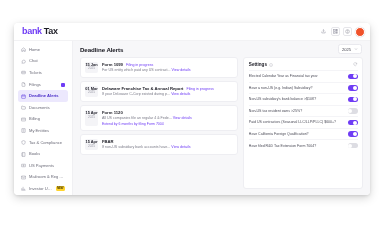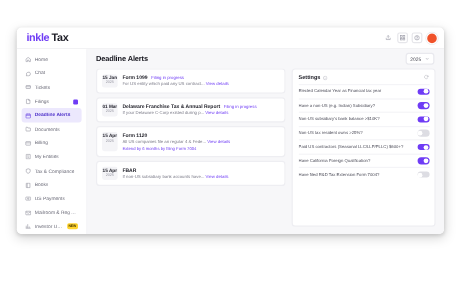--- a/index.html
+++ b/index.html
@@ -224,21 +224,21 @@
   }
   .toggle.on .knob { left: auto; right: .7px; }
 </style>
 </head>
 <body>
 
 <div class="app-window">
 
   <div class="topbar">
     <div class="logo">
-      <span class="logo-mark">inkle</span>
+      <span class="logo-mark">bank</span>
       <span class="logo-word">Tax</span>
     </div>
     <div class="topbar-right">
       <div class="tb-btn plain">
         <svg viewBox="0 0 24 24" fill="none" stroke="currentColor" stroke-width="2.5">
             <path d="M4 12v7h16v-7M12 3v12M8 7l4-4 4 4"></path>
           </svg>
       </div>
       <div class="tb-btn">
         <svg viewBox="0 0 24 24" fill="none" stroke="currentColor" stroke-width="2.5">

